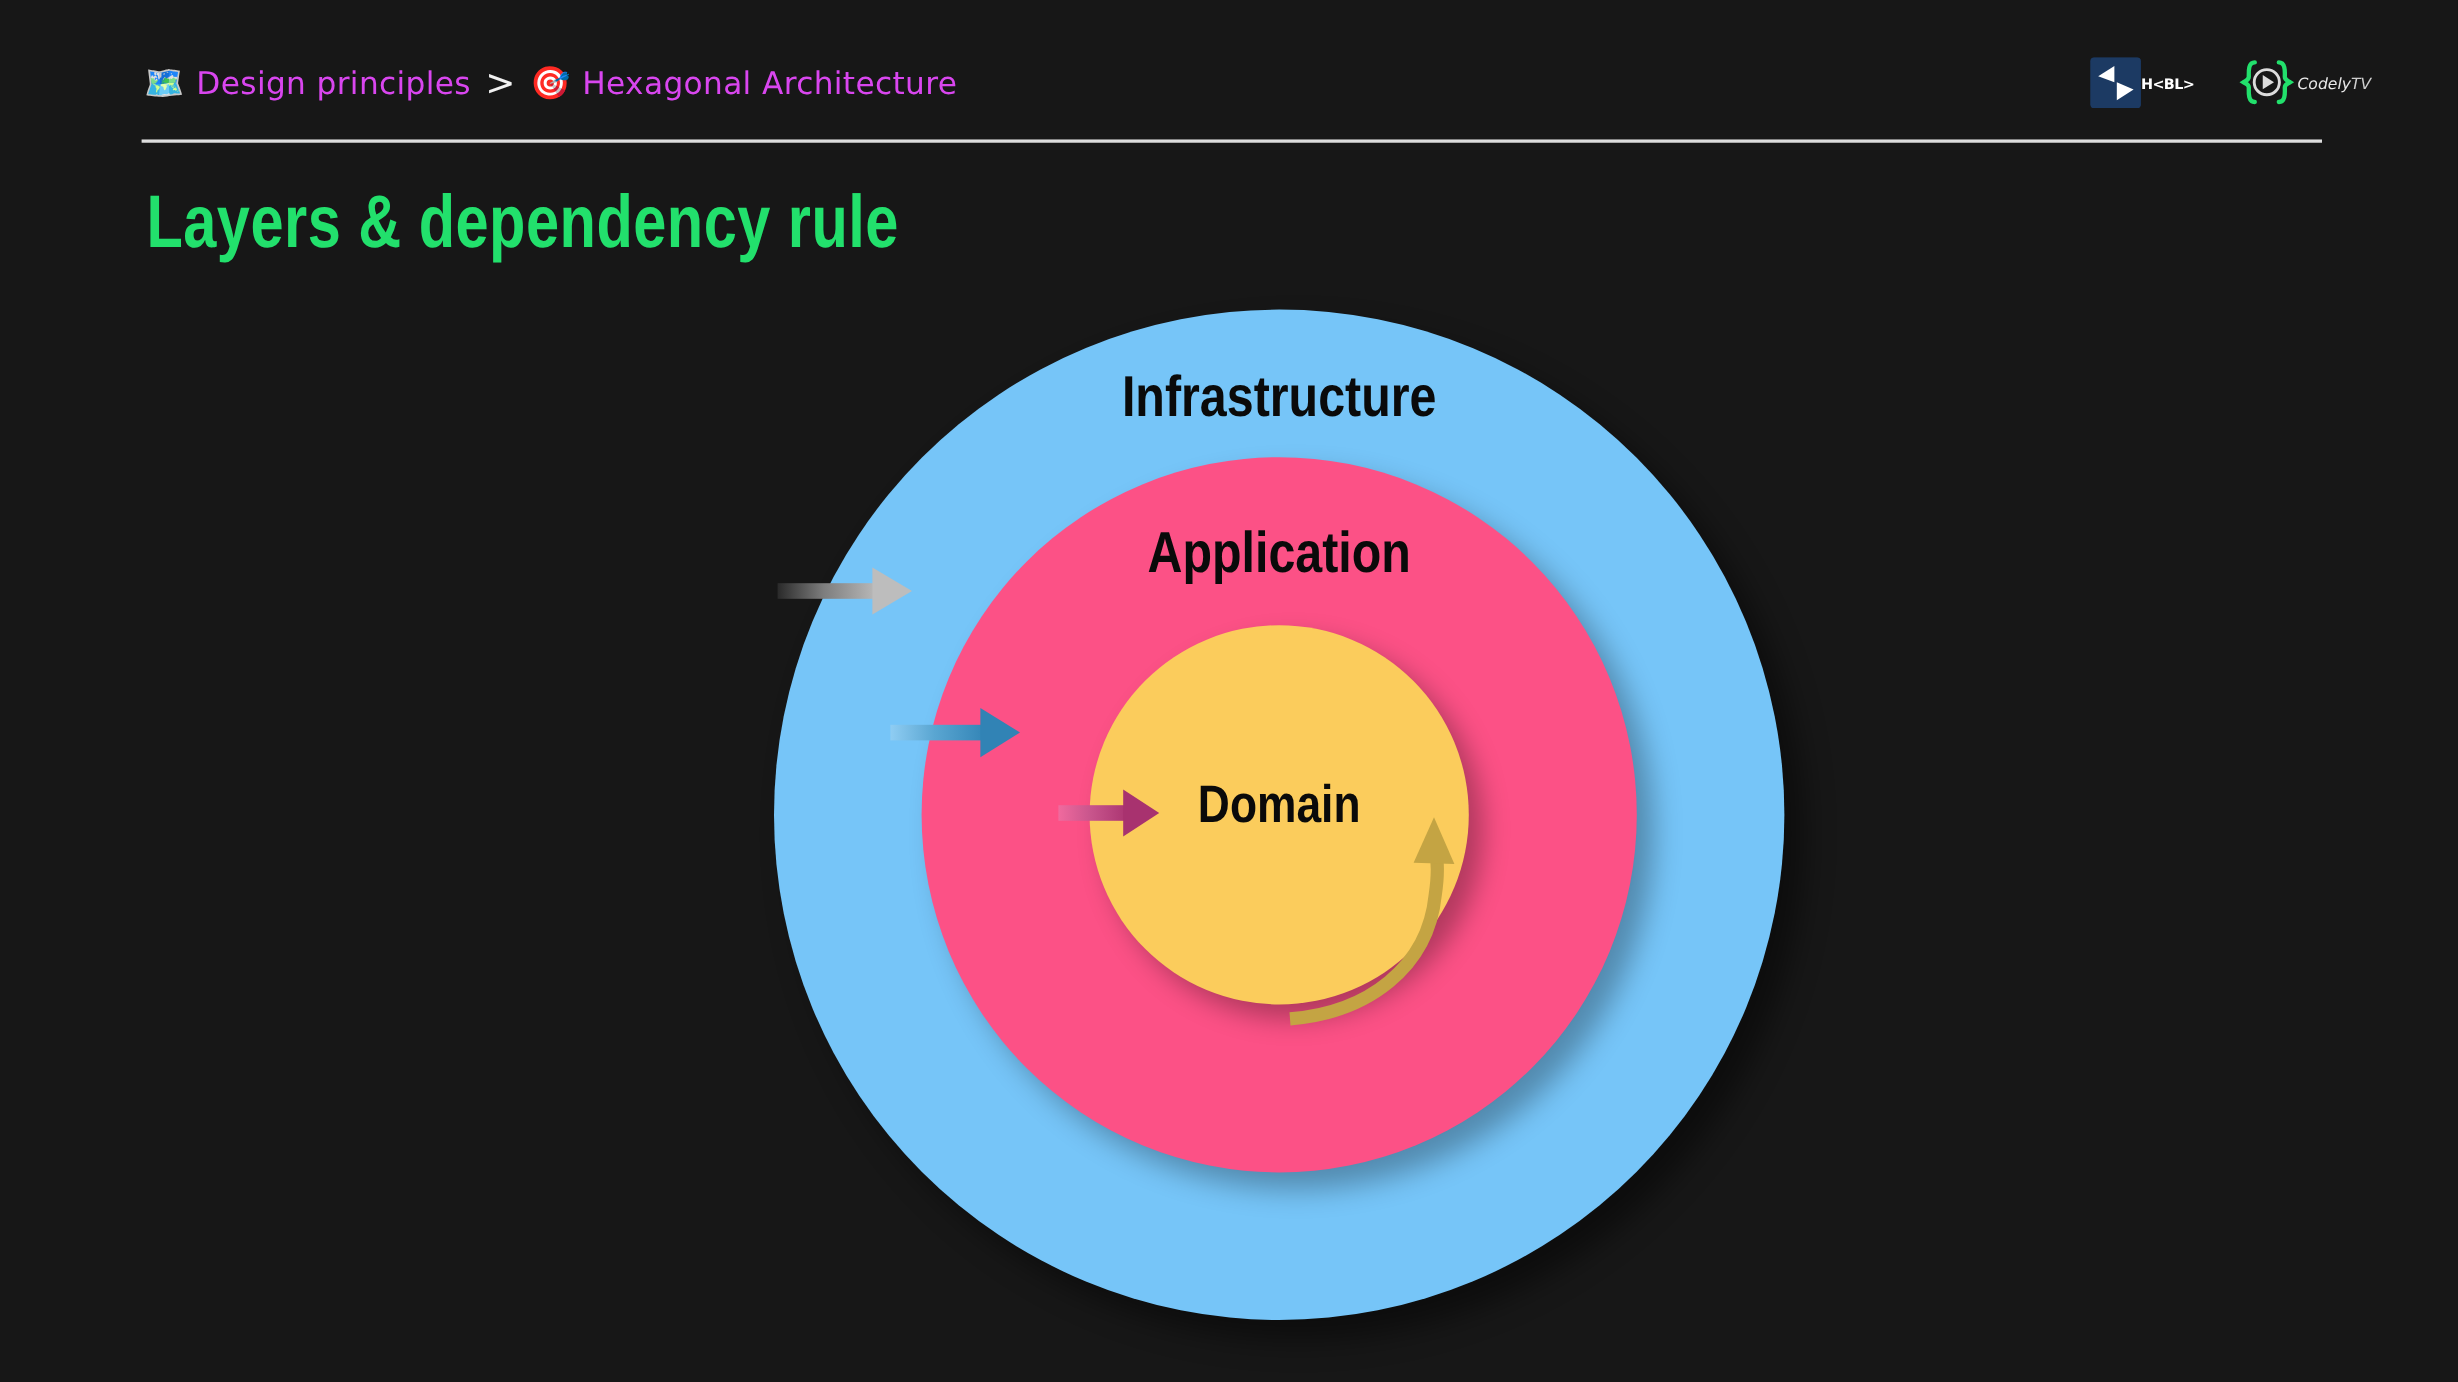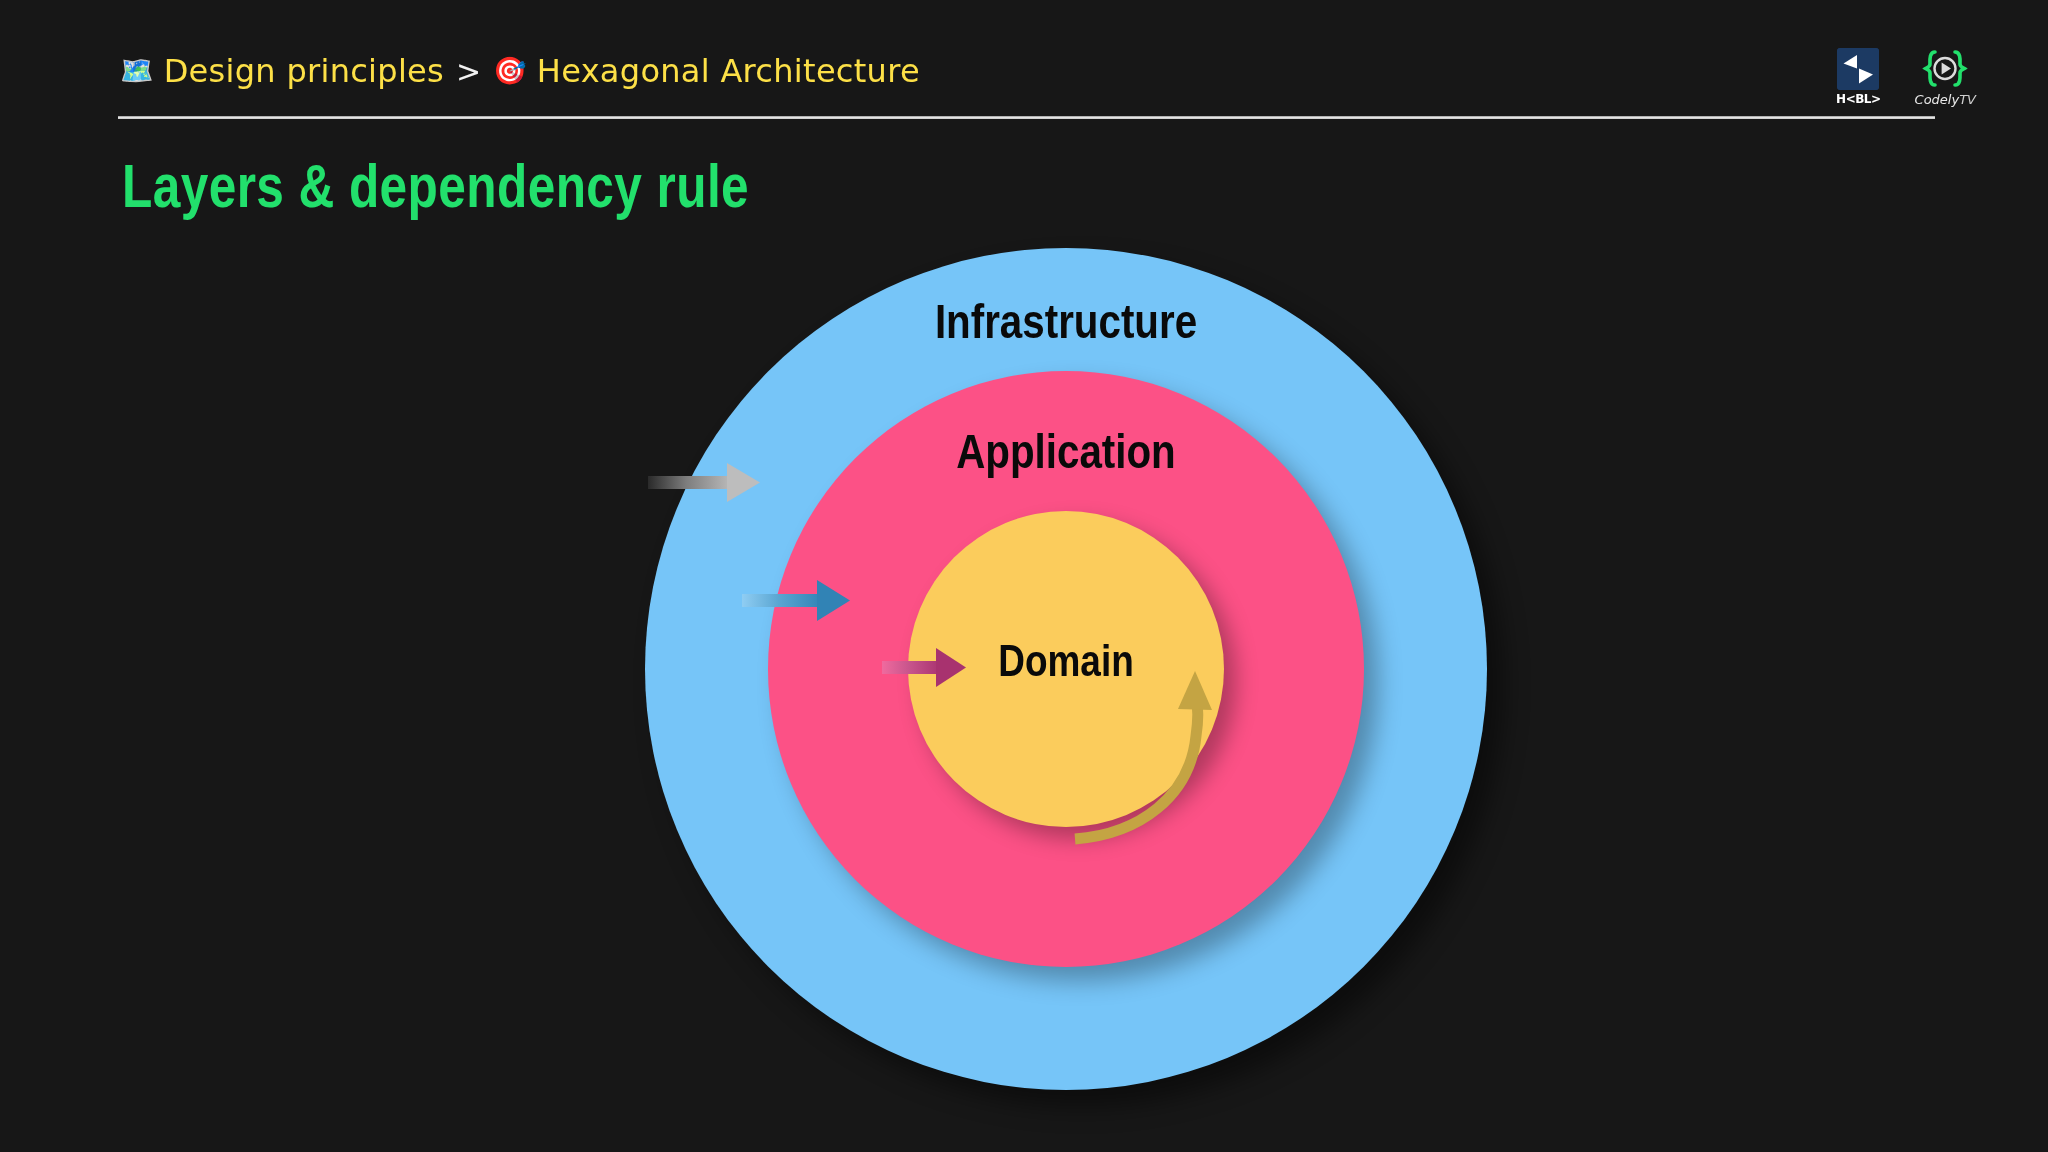--- a/index.html
+++ b/index.html
@@ -33,22 +33,22 @@
     gap: 0px;
     white-space: nowrap;
   }
   .bc-emoji {
     font-size: 27px;
     line-height: 1;
     margin-right: 10px;
     display: inline-block;
   }
   .bc-text {
-    font-size: 32px;
-    color: #fde047;
+    font-size: 26px;
+    color: #d946ef;
     letter-spacing: 0.3px;
     font-family: "DejaVu Sans", sans-serif;
     font-weight: 400;
   }
   .bc-sep {
     font-size: 30px;
     color: #f2f2f2;
     margin: 0 12px;
     font-family: "DejaVu Sans", sans-serif;
   }
@@ -66,21 +66,21 @@
   #logos {
     position: absolute;
     right: 72px;
     top: 48px;
     display: flex;
     align-items: flex-start;
     gap: 34px;
   }
   .logo-block {
     display: flex;
-    flex-direction: column;
+    flex-direction: row;
     align-items: center;
   }
   #habla-mark {
     width: 42px;
     height: 42px;
     background: #1c3a63;
     border-radius: 3px;
     display: block;
   }
   #habla-label {
@@ -118,21 +118,21 @@
     transform: scaleX(0.80);
     transform-origin: left center;
     letter-spacing: 0.5px;
     white-space: nowrap;
   }
 
   
   #diagram {
     position: absolute;
     left: 0;
-    top: 6px;
+    top: 16px;
     width: 2048px;
     height: 1063px;
   }
 
   .ring {
     position: absolute;
     border-radius: 50%;
   }
   #ring-infrastructure {
     left: 645px;

